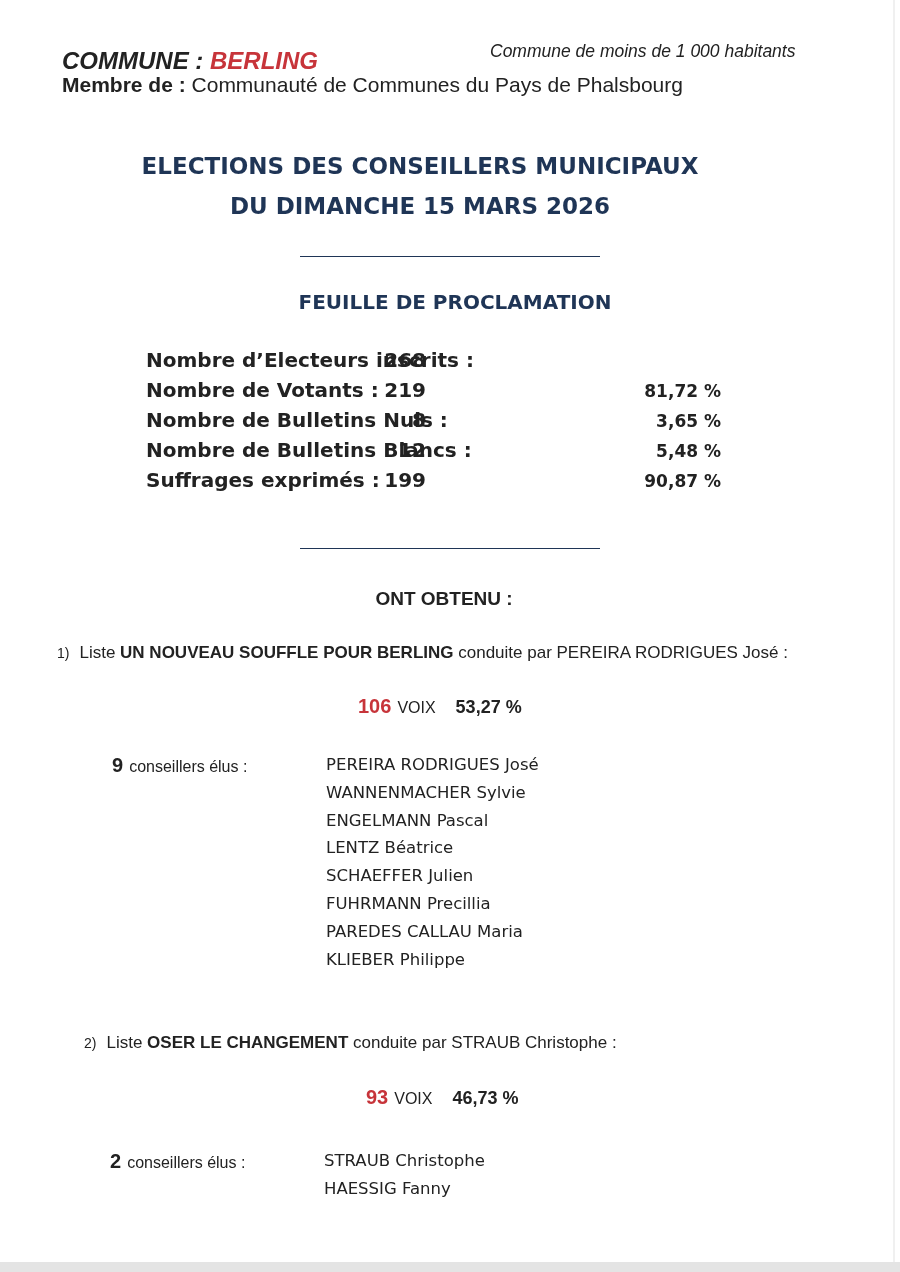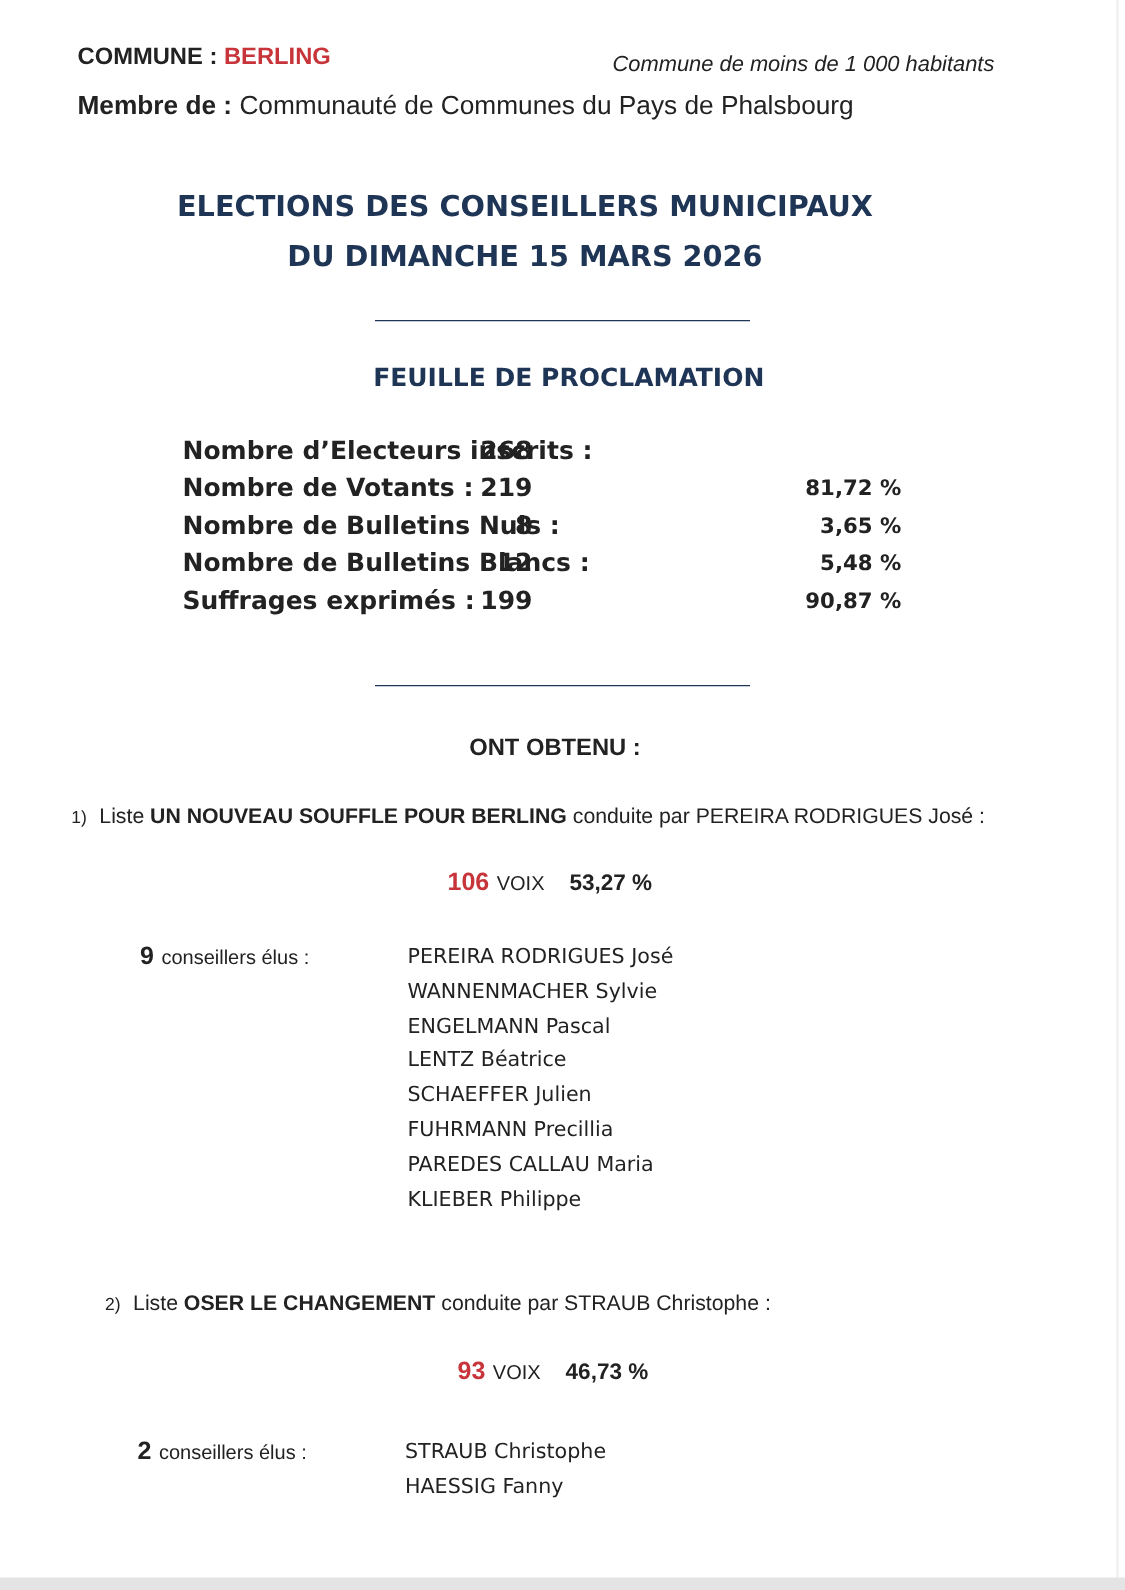--- a/index.html
+++ b/index.html
@@ -1,21 +1,21 @@
 <!DOCTYPE html>
 <html><head>
   <meta charset="utf-8">
   <style>
     html, body { margin: 0; padding: 0; }
     body {
       width: 900px; height: 1272px; background: #ffffff; position: relative; overflow: hidden;
       font-family: "Liberation Sans", sans-serif; color: #222;
     }
     .abs { position: absolute; white-space: nowrap; }
-    .commune { left: 62px; top: 35px; font-size: 19px; font-weight: bold; color: #222; }
+    .commune { left: 62px; top: 47px; font-size: 24px; font-weight: bold; color: #222; font-style: italic; }
     .commune .name { color: #c7343a; }
     .subtitle { left: 490px; top: 41px; font-size: 17.5px; font-style: italic; color: #222; }
     .membre { left: 62px; top: 73px; font-size: 21px; color: #222; }
     .membre b { font-weight: bold; }
     .title { left: 0; width: 840px; text-align: center; font-family: "DejaVu Sans", sans-serif; font-weight: bold; color: #1f3556; font-size: 23px; }
     .t1 { top: 153px; }
     .t2 { top: 193px; }
     .rule { position: absolute; left: 300px; width: 300px; height: 0; border-top: 1.5px solid #1f3556; }
     .r1 { top: 256px; }
     .r2 { top: 548px; }

